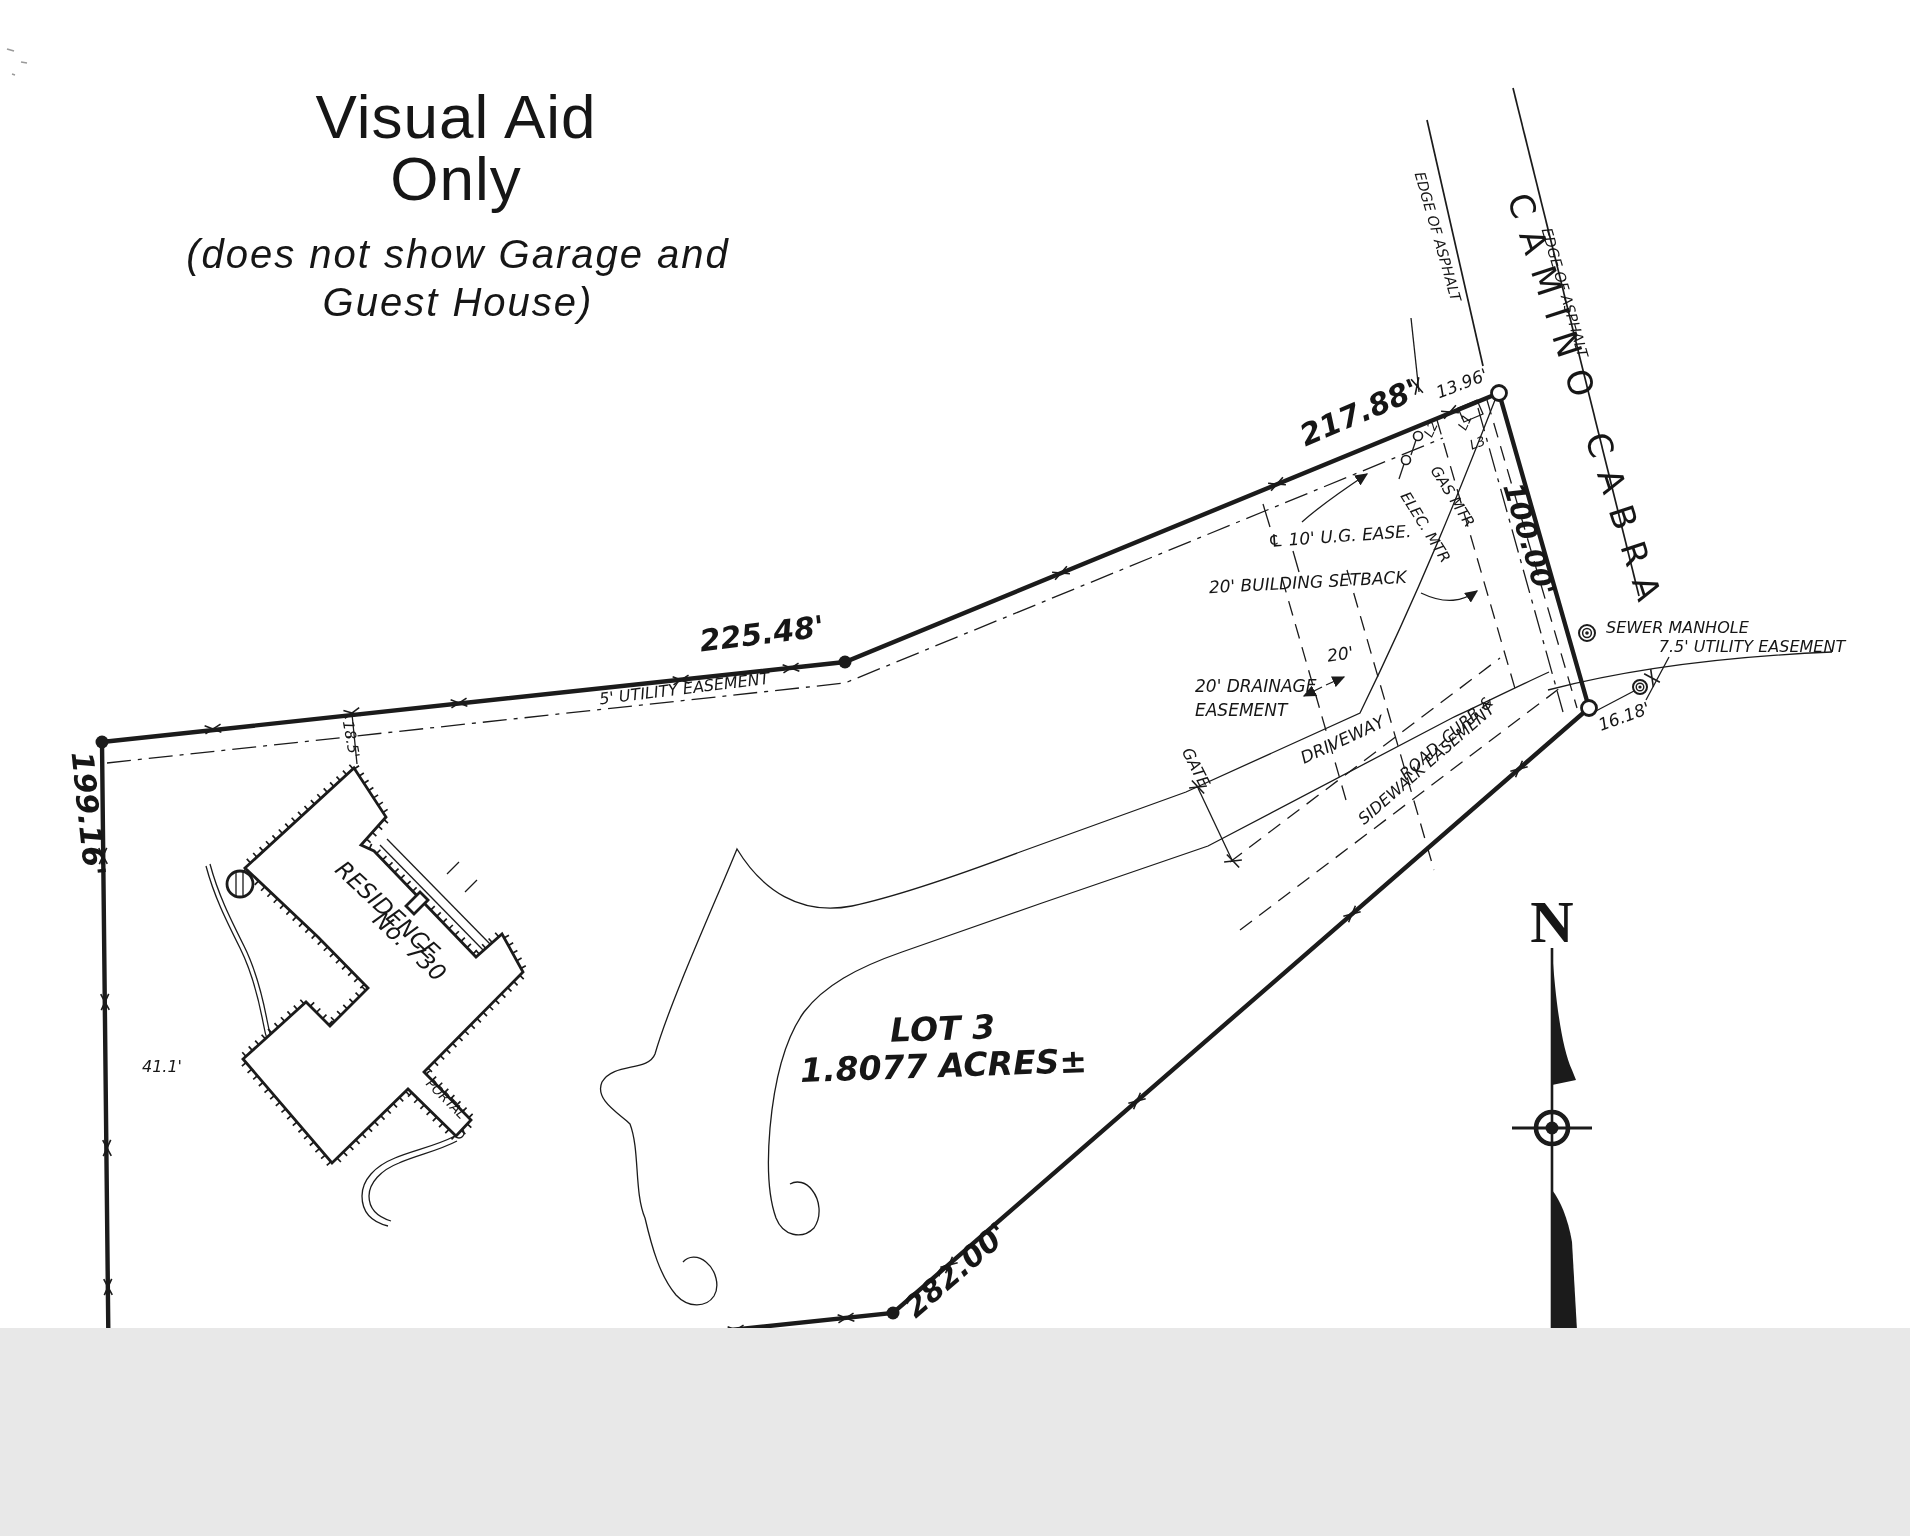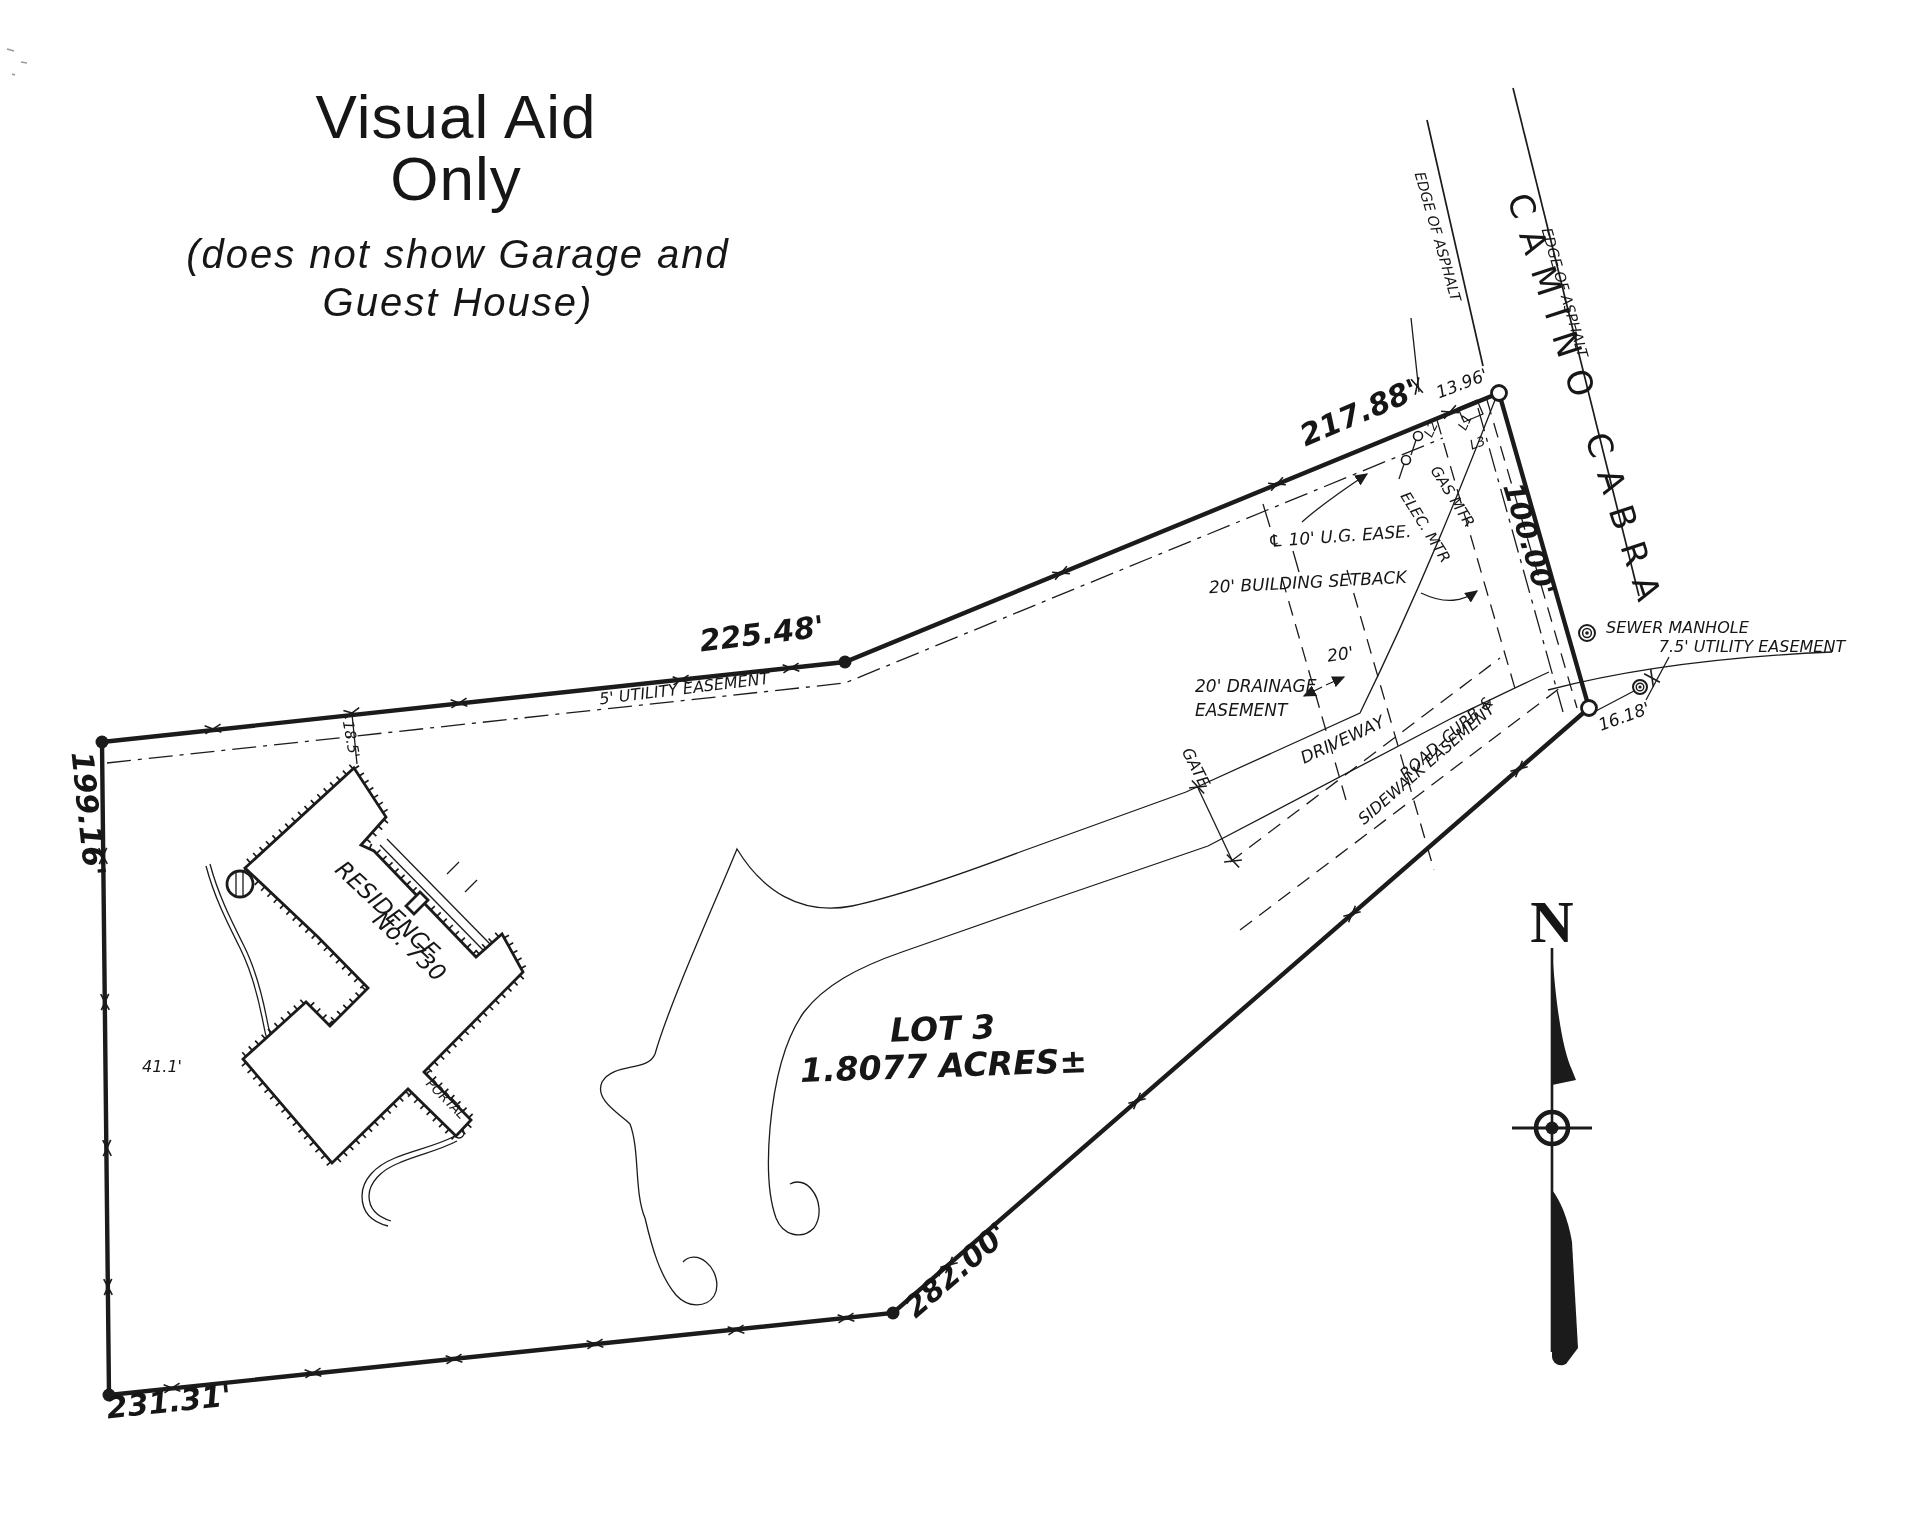--- a/index.html
+++ b/index.html
@@ -1,16 +1,16 @@
 <!DOCTYPE html>
 <html><head>
 <meta charset="utf-8">
 <style>
   html,body{margin:0;padding:0;background:#e8e8e8;}
-  .page{position:relative;width:1910px;height:1536px;background:#ffffff;overflow:hidden;}
+  .page{position:relative;width:1910px;height:1328px;background:#ffffff;overflow:hidden;}
   svg{display:block;}
   .ink{stroke:#1b1b1b;fill:none;}
   .thick{stroke-width:4.4;}
   .thin{stroke-width:1.7;}
   .hair{stroke-width:1.3;}
   .dashdot{stroke-dasharray:24 7 4 7;}
   .dash{stroke-dasharray:15 9;}
   .hatch{stroke:#1b1b1b;fill:none;stroke-width:11;stroke-dasharray:1.7 7;}
   .whitefill{fill:#ffffff;stroke:#1b1b1b;stroke-width:2.8;}
   .blackfill{fill:#1b1b1b;stroke:none;}

